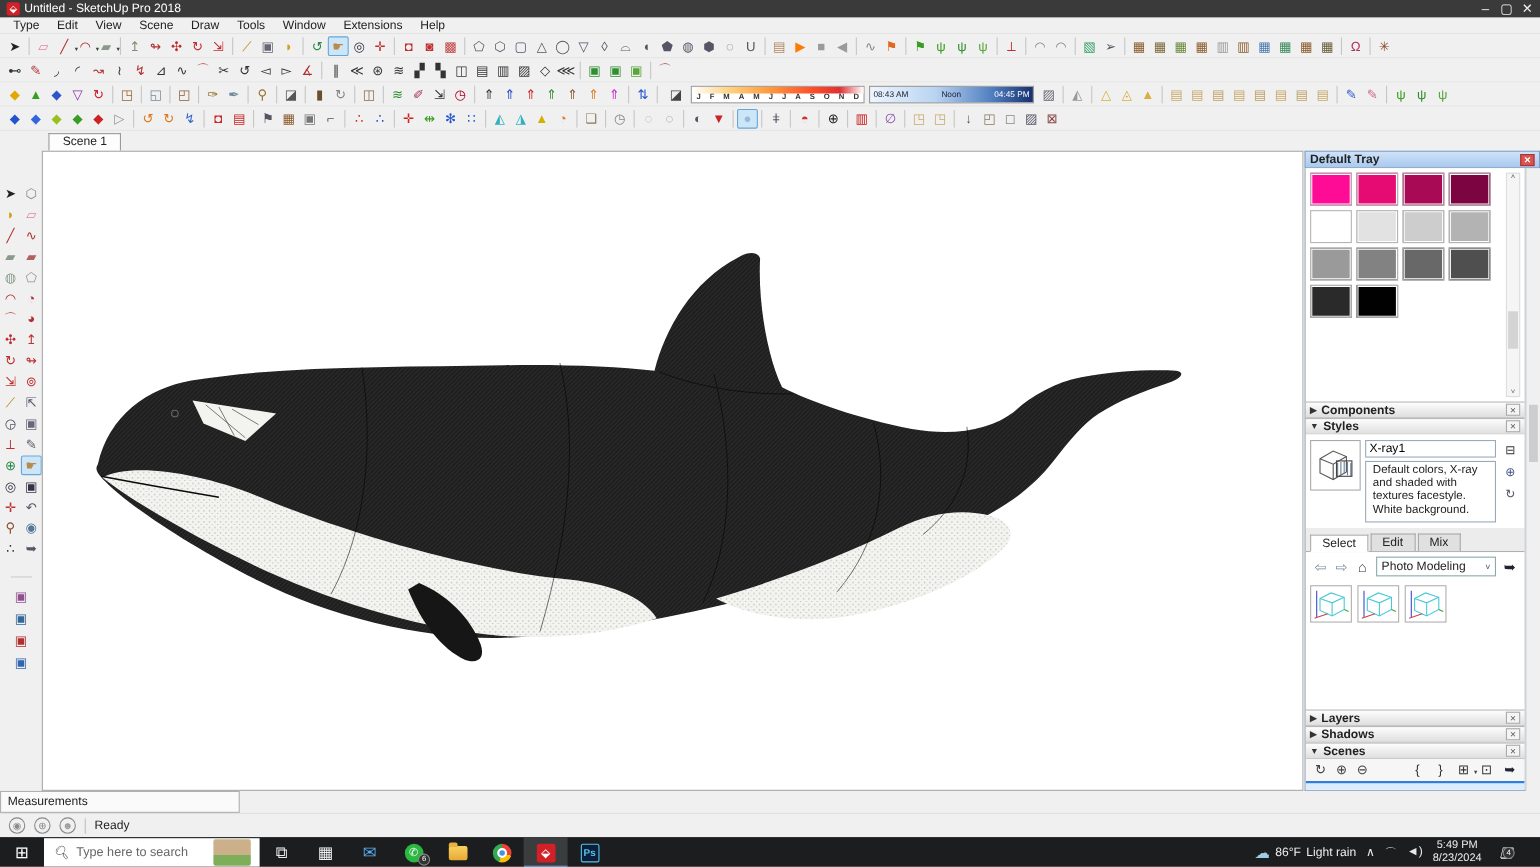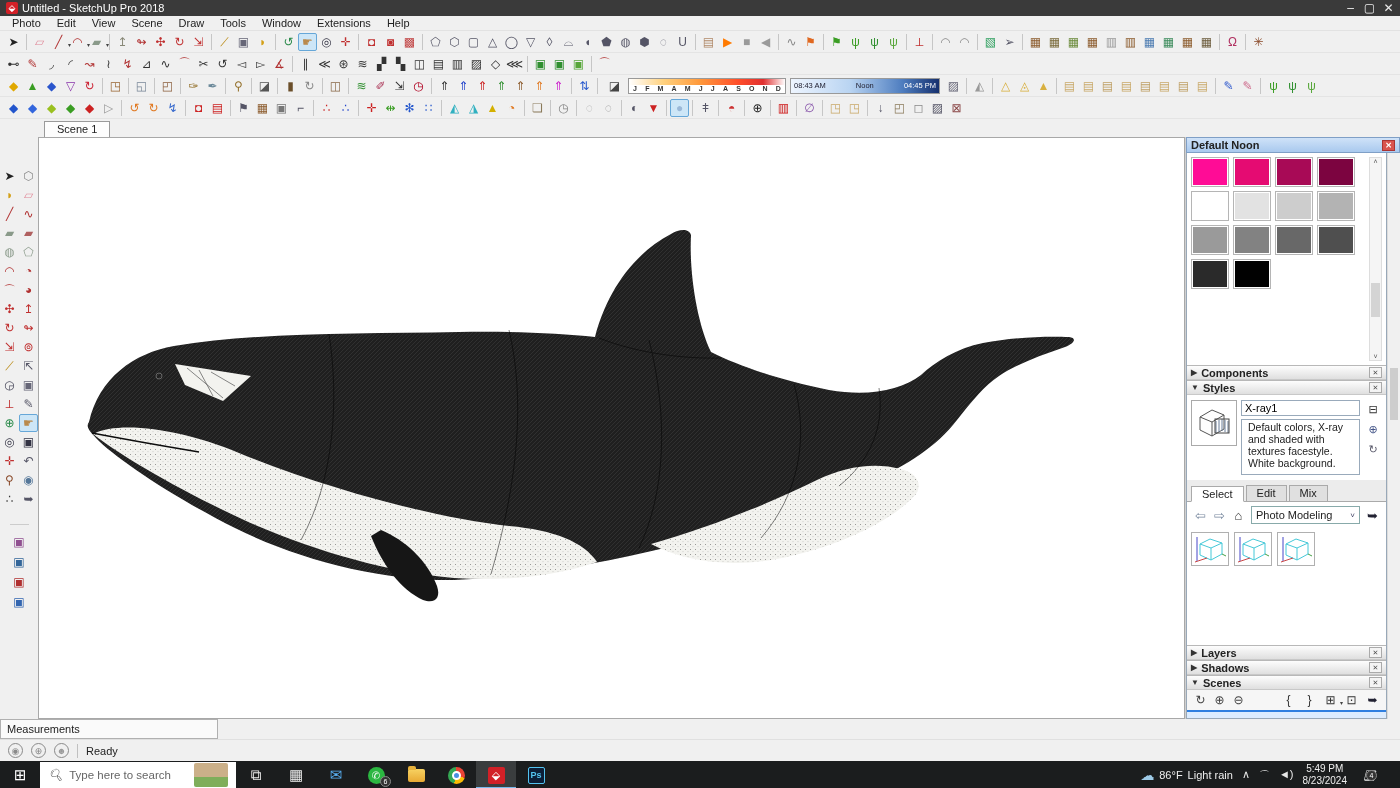--- a/index.html
+++ b/index.html
@@ -116,21 +116,21 @@
   <span class="su-logo">⬙</span>
   <span>Untitled - SketchUp Pro 2018</span>
   <span class="wbtns">
       <span class="tbi" style="color: rgb(238, 238, 238);">–</span>
       <span class="tbi" style="color: rgb(238, 238, 238);">▢</span>
       <span class="tbi" style="color: rgb(238, 238, 238);">✕</span>
     </span>
 </div>
 
 <div class="menubar">
-    <span class="menu-item">Photo</span>
+    <span class="menu-item">Type</span>
     <span class="menu-item">Edit</span>
     <span class="menu-item">View</span>
     <span class="menu-item">Scene</span>
     <span class="menu-item">Draw</span>
     <span class="menu-item">Tools</span>
     <span class="menu-item">Window</span>
     <span class="menu-item">Extensions</span>
     <span class="menu-item">Help</span>
   </div>
 
@@ -514,21 +514,21 @@
         </g>
 
         <circle cx="120" cy="238" r="3" fill="none" stroke="#666" stroke-width="1"></circle>
         <path d="M53,295 C95,303 130,309 160,314" stroke="#0c0c0c" stroke-width="1.4" fill="none"></path>
       </g>
     </svg>
   </div>
 
   <div class="tray">
     <div class="tray-title">
-      <span>Default Noon</span>
+      <span>Default Tray</span>
       <span class="tray-close"></span>
     </div>
     <div class="tray-scroll">
         <span class="thumb"></span>
       </div>
 
     <div class="traybody">
 
       <div class="colors">
         <div class="swgrid">

